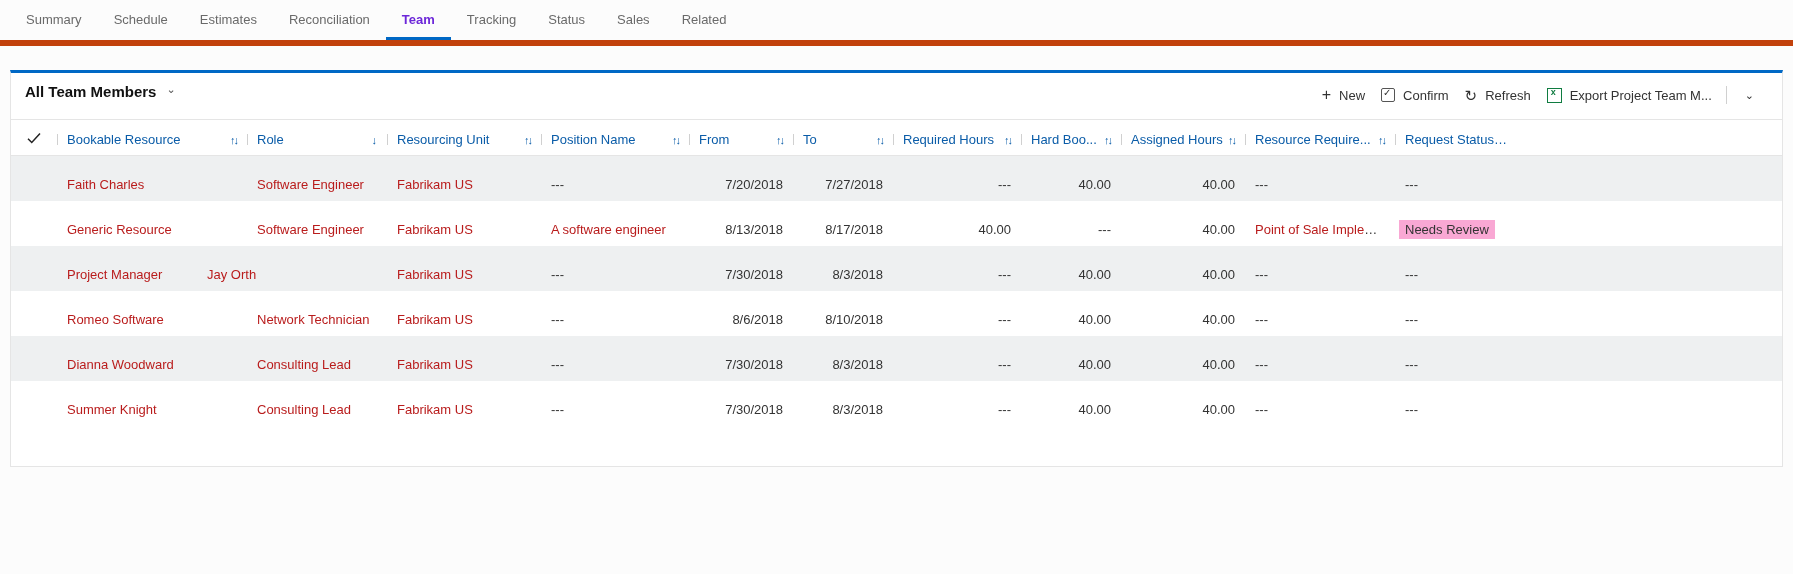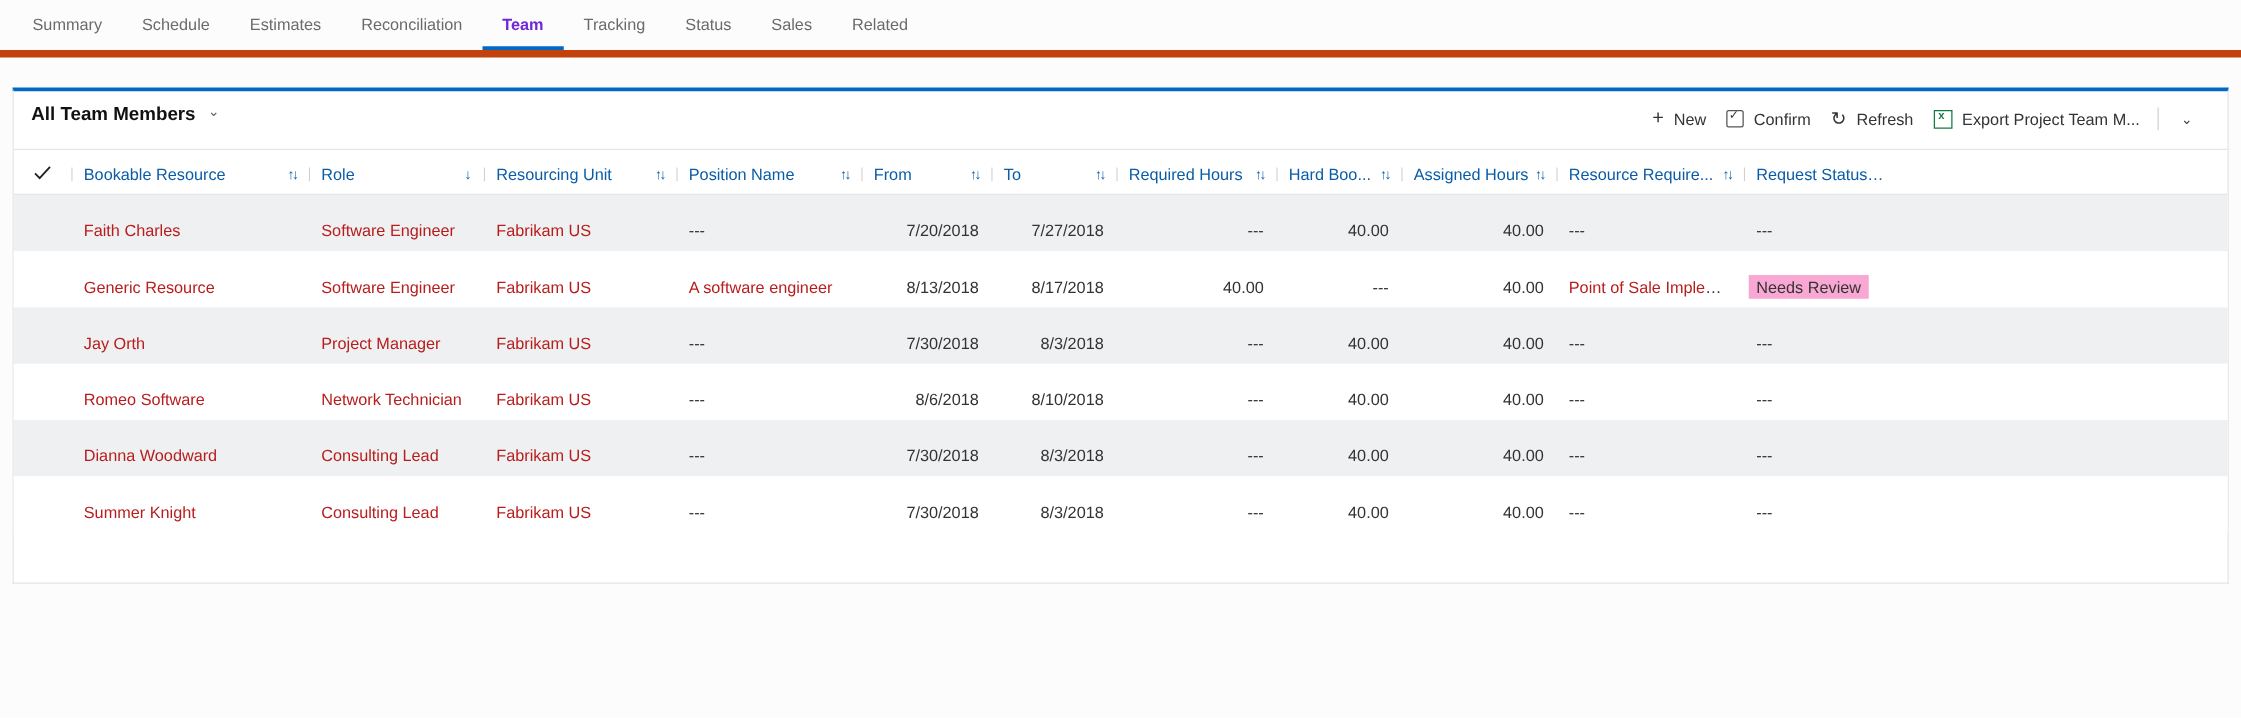--- a/index.html
+++ b/index.html
@@ -302,22 +302,22 @@
           <div class="cell col-from tright">8/13/2018</div>
           <div class="cell col-to tright">8/17/2018</div>
           <div class="cell col-req tright">40.00</div>
           <div class="cell col-hard tright">---</div>
           <div class="cell col-asg tright">40.00</div>
           <div class="cell col-rr"><span class="link">Point of Sale Impleme...</span></div>
           <div class="cell col-status"><span class="highlight">Needs Review</span></div>
         </div>
         <div class="grid-row">
           <div class="cell col-check"></div>
+          <div class="cell col-role"><span class="link">Project Manager</span></div>
           <div class="cell col-resource"><span class="link">Jay Orth</span></div>
-          <div class="cell col-role"><span class="link">Project Manager</span></div>
           <div class="cell col-unit"><span class="link">Fabrikam US</span></div>
           <div class="cell col-pos">---</div>
           <div class="cell col-from tright">7/30/2018</div>
           <div class="cell col-to tright">8/3/2018</div>
           <div class="cell col-req tright">---</div>
           <div class="cell col-hard tright">40.00</div>
           <div class="cell col-asg tright">40.00</div>
           <div class="cell col-rr">---</div>
           <div class="cell col-status">---</div>
         </div>

